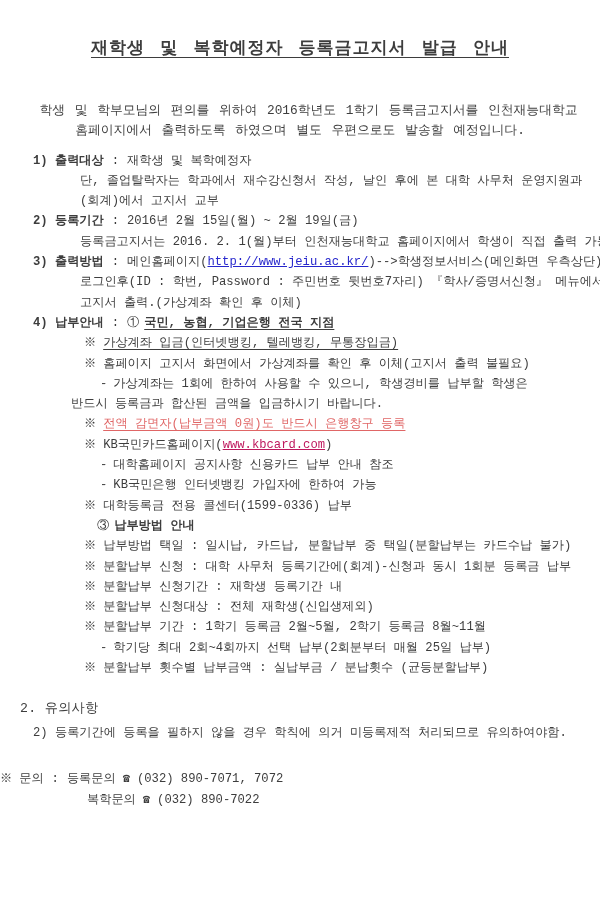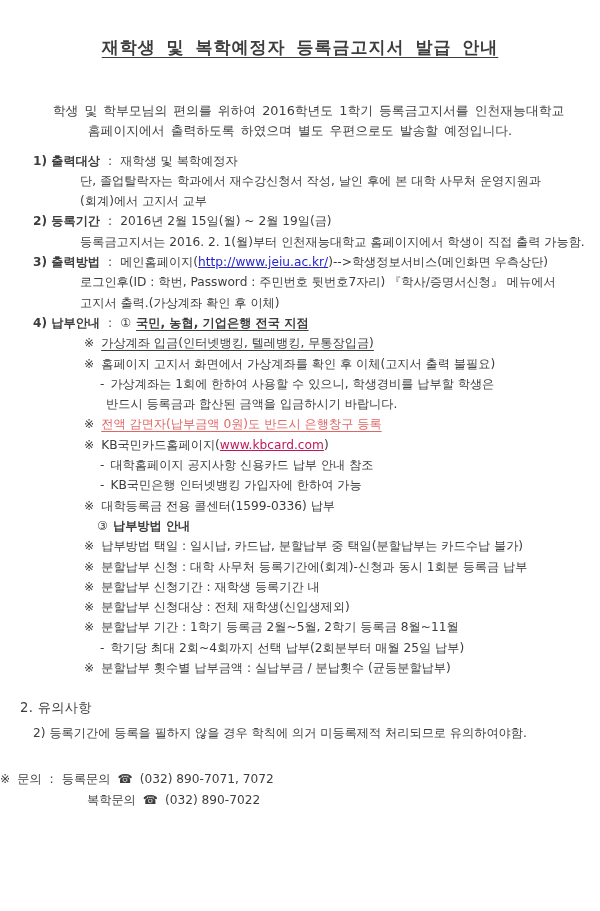--- a/index.html
+++ b/index.html
@@ -1,17 +1,17 @@
 <!DOCTYPE html>
 <html lang="ko"><head>
 <meta charset="utf-8">
 <style>
   html,body{margin:0;padding:0;background:#ffffff;}
   body{color:#3d3d3d;font-family:"DejaVu Sans","Liberation Sans",sans-serif;}
-  .page{position:relative;width:600px;height:813px;background:#fff;overflow:hidden;}
+  .page{position:relative;width:600px;height:813px;background:#fff;overflow:hidden;font-family:Liberation Mono, monospace;}
 
   .title{margin:36px 0 0;text-align:center;font-size:17px;font-weight:700;
          letter-spacing:1px;word-spacing:4px;text-decoration:underline;text-underline-offset:4px;}
 
   .intro{margin-top:42px;font-size:12.8px;line-height:25px;word-spacing:2px;text-align:center;}
   .il1{padding-left:17px;}
   .il2{padding-left:0;}
 
   .s-head{margin:21px 0 0;padding-left:20px;font-size:13.2px;font-weight:400;letter-spacing:.3px;}
 
@@ -20,21 +20,21 @@
   .it{padding-left:33px;}
   .lbl{font-weight:700;}
   .sep{margin:0 8px;}
   .cont{padding-left:80px;}
   .mk{padding-left:84px;}
   .mark{margin-right:7px;}
   .ci{padding-left:97px;}
   .circ{margin-right:5px;}
   .da{padding-left:100px;}
   .dash{margin-right:6px;}
-  .dc{padding-left:106px;}
+  .dc{padding-left:71px;}
   .b{font-weight:700;}
   .u{text-decoration:underline;text-underline-offset:3px;}
   .red{color:#e06666;text-decoration:underline;text-underline-offset:3px;}
   .link{color:#2626cc;text-decoration:underline;cursor:pointer;}
   .plink{color:#be185d;text-decoration:underline;cursor:pointer;}
 
   .s2{margin-top:9px;}
   .notes{margin-top:6px;font-size:12.2px;}
   .notes .line{padding-left:33px;}
 

